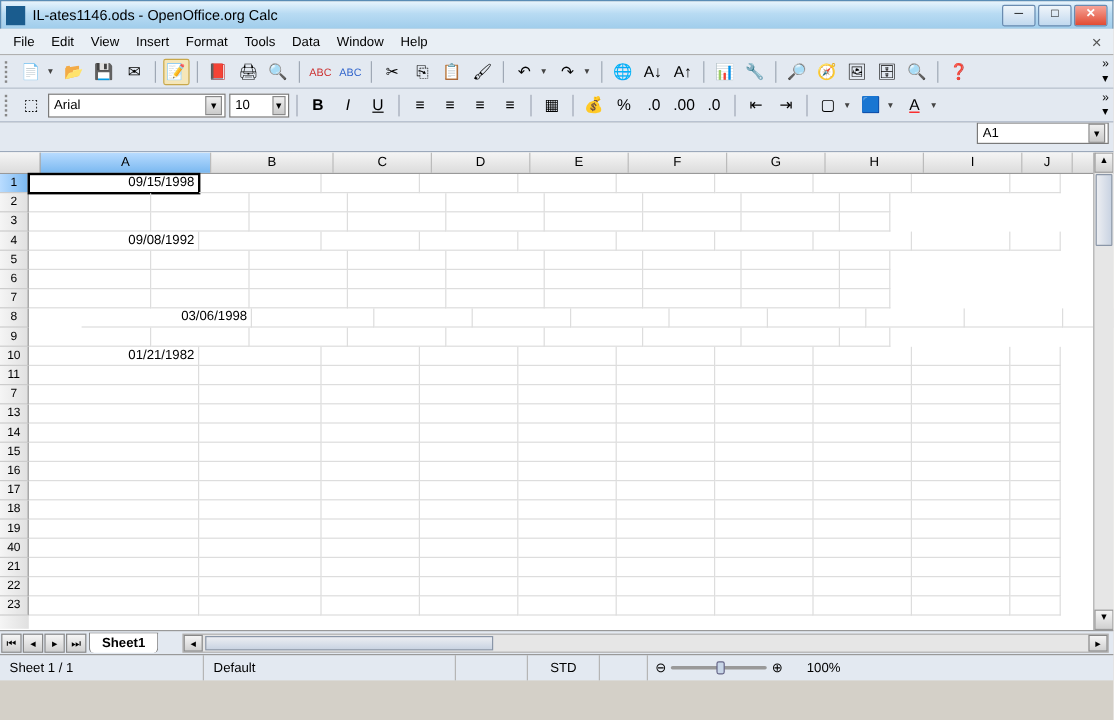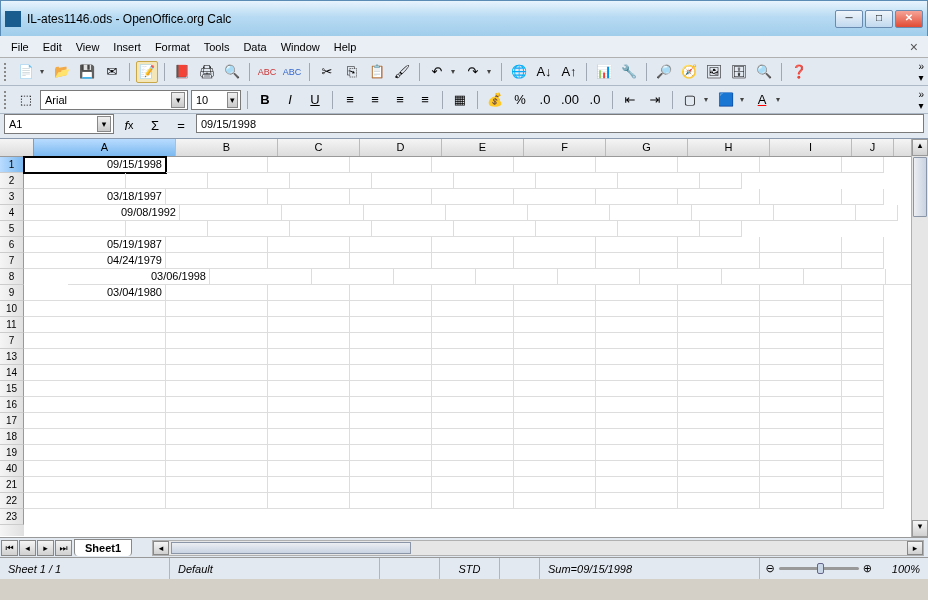--- a/index.html
+++ b/index.html
@@ -1,18 +1,18 @@
 <!DOCTYPE html>
 <html><head>
 <meta charset="utf-8">
 <style>
 * { margin:0; padding:0; box-sizing:border-box; font-family:Tahoma,Arial,sans-serif; }
 body { width:928px; height:600px; background:#d4d0c8; overflow:hidden; font-size:11px; }
 
-.titlebar { height:36px; background:linear-gradient(#e8f4fd,#b8dbf3 45%,#a0cdeb); display:flex; align-items:center; border:1px solid #5a8cb5; border-bottom:none; }
+.titlebar { height:24px; background:linear-gradient(#e8f4fd,#b8dbf3 45%,#a0cdeb); display:flex; align-items:center; border:1px solid #5a8cb5; border-bottom:none; }
 .titlebar .icon { width:16px; height:16px; margin:0 4px; background:#1a5c8e; }
 .titlebar .title { flex:1; color:#000; padding-left:2px; font-size:12px; }
 .winbtns { display:flex; gap:2px; margin-right:4px; }
 .winbtn { width:28px; height:18px; background:linear-gradient(#f0f5fa,#c1d9ef); border:1px solid #6a8bb0; border-radius:2px; text-align:center; line-height:14px; font-size:10px; cursor:pointer; }
 .winbtn.close { background:linear-gradient(#f6a397,#e14b33); color:#fff; font-weight:bold; }
 
 .menubar { height:22px; background:#e9eff5; display:flex; align-items:center; padding:0 4px; border-bottom:1px solid #b0b0b0; }
 .menuitem { padding:2px 7px; cursor:pointer; }
 .closeX { margin-left:auto; padding:2px 6px; font-size:14px; color:#555; cursor:pointer; }
 
@@ -22,21 +22,21 @@
 .tsep { width:1px; height:18px; background:#9fa8b5; margin:0 3px; }
 .tdrop { width:8px; display:flex; align-items:center; cursor:pointer; font-size:8px; color:#444; }
 .handle { width:4px; height:18px; border-left:2px dotted #888; margin-right:4px; }
 .more { position:absolute; right:4px; font-size:10px; cursor:pointer; }
 
 .fmtbar { height:28px; background:#e3e9f1; border-bottom:1px solid #aeb9c7; display:flex; align-items:center; padding:0 4px; gap:3px; position:relative; }
 .combo { height:20px; background:#fff; border:1px solid #7a7a7a; display:flex; align-items:center; padding:0 2px 0 4px; }
 .combo input { border:none; outline:none; font-size:11px; width:100%; }
 .combo .arrow { background:linear-gradient(#f0f0f0,#cacaca); border:1px solid #888; width:15px; height:16px; text-align:center; font-size:9px; line-height:14px; cursor:pointer; }
 
-.formulabar { height:25px; background:#e3e9f1; border-bottom:1px solid #8a99ad; display:flex; align-items:flex-start; padding:0 4px; gap:4px; }
+.formulabar { height:25px; background:#e3e9f1; border-bottom:1px solid #8a99ad; display:flex; align-items:flex-end; padding:0 4px; gap:4px;flex-direction:column; }
 .cellref { width:110px; }
 .cellref input { width:88px; }
 .formula-input { flex:1; height:19px; border:1px solid #7a7a7a; background:#fff; padding:1px 4px; font-size:11px; }
 
 .grid { position:relative; height:398px; background:#fff; overflow:hidden; }
 .colhdrs { display:flex; height:18px; background:linear-gradient(#f5f5f5,#dcdcdc); border-bottom:1px solid #999; }
 .corner { width:34px; border-right:1px solid #999; background:linear-gradient(#f5f5f5,#dcdcdc);}
 .colh { border-right:1px solid #bbb; text-align:center; line-height:17px; font-size:11px; cursor:pointer; }
 .colh.sel { background:linear-gradient(#b9dcff,#7ab8f0); }
 .gridbody { display:flex; height:379px; }
@@ -53,21 +53,21 @@
 .vsthumb { position:absolute; top:18px; left:1px; width:14px; height:60px; background:linear-gradient(90deg,#eceef2,#c9d3e2); border:1px solid #8a96a8; border-radius:1px;}
 
 .tabbar { height:20px; background:#e3e9f1; display:flex; align-items:center; border-top:1px solid #999; }
 .navbtn { width:17px; height:16px; background:linear-gradient(#f5f5f5,#d0d0d0); border:1px solid #888; margin-left:1px; text-align:center; font-size:9px; line-height:14px; cursor:pointer;}
 .tab { background:#fff; padding:2px 10px; border:1px solid #888; border-bottom:none; border-radius:0 0 4px 4px; margin-left:2px; font-size:11px; cursor:pointer; font-weight:bold; }
 .hscroll { flex:1; height:16px; margin:0 4px 0 20px; background:#e6e6e6; border:1px solid #b0b0b0; position:relative;}
 .hsbtn { position:absolute; width:16px; height:14px; background:linear-gradient(#f5f5f5,#d0d0d0); border:1px solid #888; text-align:center; font-size:9px; line-height:12px; cursor:pointer; top:0;}
 .hsthumb { position:absolute; left:18px; top:1px; height:12px; width:240px; background:linear-gradient(#eceef2,#c9d3e2); border:1px solid #8a96a8;}
 
 .status { height:22px; background:#e3e9f1; border-top:1px solid #999; display:flex; align-items:center; font-size:11px; }
-.statcell { height:100%; border-right:1px solid #b5b5b5; display:flex; align-items:center; padding:0 8px;font-style:italic; }
+.statcell { height:100%; border-right:1px solid #b5b5b5; display:flex; align-items:center; padding:0 8px; }
 .zoomslider { display:flex; align-items:center; gap:4px; padding:0 6px;}
 .slider { width:80px; height:3px; background:#999; position:relative; border-radius:2px;}
 .sliderthumb { position:absolute; left:38px; top:-4px; width:7px; height:11px; background:#c8d6e8; border:1px solid #668; border-radius:2px;}
 </style>
 </head>
 <body>
 
 <div class="titlebar">
   <div class="icon"></div>
   <div class="title">IL-ates1146.ods - OpenOffice.org Calc</div>
@@ -262,68 +262,65 @@
           <div class="cell" style="width: 82px;"></div>
           <div class="cell" style="width: 82px;"></div>
           <div class="cell" style="width: 82px;"></div>
           <div class="cell" style="width: 82px;"></div>
           <div class="cell" style="width: 82px;"></div>
           <div class="cell" style="width: 82px;"></div>
           <div class="cell" style="width: 82px;"></div>
           <div class="cell" style="width: 42px;"></div>
         </div>
         <div class="row">
-          <div class="cell" style="width: 142px;">03/18/1997</div>
-          <div class="cell" style="width: 102px;"></div>
-          <div class="cell" style="width: 82px;"></div>
-          <div class="cell" style="width: 82px;"></div>
-          <div class="cell" style="width: 82px;"></div>
-          <div class="cell" style="width: 82px;"></div>
-          <div class="cell" style="width: 82px;"></div>
-          <div class="cell" style="width: 82px;"></div>
-          <div class="cell" style="width: 82px;"></div>
-          <div class="cell" style="width: 42px;"></div>
-        </div>
-        <div class="row">
-          <div class="cell" style="width: 156px; padding-left: 15px;">09/08/1992</div>
-          <div class="cell" style="width: 102px;"></div>
-          <div class="cell" style="width: 82px;"></div>
-          <div class="cell" style="width: 82px;"></div>
-          <div class="cell" style="width: 82px;"></div>
-          <div class="cell" style="width: 82px;"></div>
-          <div class="cell" style="width: 82px;"></div>
-          <div class="cell" style="width: 82px;"></div>
-          <div class="cell" style="width: 82px;"></div>
-          <div class="cell" style="width: 42px;"></div>
-        </div>
-        <div class="row">
-          <div class="cell" style="width: 102px;"></div>
-          <div class="cell" style="width: 82px;"></div>
-          <div class="cell" style="width: 82px;"></div>
-          <div class="cell" style="width: 82px;"></div>
-          <div class="cell" style="width: 82px;"></div>
-          <div class="cell" style="width: 82px;"></div>
-          <div class="cell" style="width: 82px;"></div>
-          <div class="cell" style="width: 82px;"></div>
-          <div class="cell" style="width: 42px;"></div>
-        </div>
-        <div class="row">
-          <div class="cell" style="width: 142px;">05/19/1987</div>
-          <div class="cell" style="width: 102px;"></div>
-          <div class="cell" style="width: 82px;"></div>
-          <div class="cell" style="width: 82px;"></div>
-          <div class="cell" style="width: 82px;"></div>
-          <div class="cell" style="width: 82px;"></div>
-          <div class="cell" style="width: 82px;"></div>
-          <div class="cell" style="width: 82px;"></div>
-          <div class="cell" style="width: 82px;"></div>
-          <div class="cell" style="width: 42px;"></div>
-        </div>
-        <div class="row">
-          <div class="cell" style="width: 142px;">04/24/1979</div>
+          <div class="cell" style="width: 102px;"></div>
+          <div class="cell" style="width: 82px;"></div>
+          <div class="cell" style="width: 82px;"></div>
+          <div class="cell" style="width: 82px;"></div>
+          <div class="cell" style="width: 82px;"></div>
+          <div class="cell" style="width: 82px;"></div>
+          <div class="cell" style="width: 82px;"></div>
+          <div class="cell" style="width: 82px;"></div>
+          <div class="cell" style="width: 42px;"></div>
+        </div>
+        <div class="row">
+          <div class="cell" style="width: 142px; padding-left: 15px;">09/08/1992</div>
+          <div class="cell" style="width: 102px;"></div>
+          <div class="cell" style="width: 82px;"></div>
+          <div class="cell" style="width: 82px;"></div>
+          <div class="cell" style="width: 82px;"></div>
+          <div class="cell" style="width: 82px;"></div>
+          <div class="cell" style="width: 82px;"></div>
+          <div class="cell" style="width: 82px;"></div>
+          <div class="cell" style="width: 82px;"></div>
+          <div class="cell" style="width: 42px;"></div>
+        </div>
+        <div class="row">
+          <div class="cell" style="width: 102px;"></div>
+          <div class="cell" style="width: 82px;"></div>
+          <div class="cell" style="width: 82px;"></div>
+          <div class="cell" style="width: 82px;"></div>
+          <div class="cell" style="width: 82px;"></div>
+          <div class="cell" style="width: 82px;"></div>
+          <div class="cell" style="width: 82px;"></div>
+          <div class="cell" style="width: 82px;"></div>
+          <div class="cell" style="width: 42px;"></div>
+        </div>
+        <div class="row">
+          <div class="cell" style="width: 102px;"></div>
+          <div class="cell" style="width: 82px;"></div>
+          <div class="cell" style="width: 82px;"></div>
+          <div class="cell" style="width: 82px;"></div>
+          <div class="cell" style="width: 82px;"></div>
+          <div class="cell" style="width: 82px;"></div>
+          <div class="cell" style="width: 82px;"></div>
+          <div class="cell" style="width: 82px;"></div>
+          <div class="cell" style="width: 42px;"></div>
+        </div>
+        <div class="row">
           <div class="cell" style="width: 102px;"></div>
           <div class="cell" style="width: 82px;"></div>
           <div class="cell" style="width: 82px;"></div>
           <div class="cell" style="width: 82px;"></div>
           <div class="cell" style="width: 82px;"></div>
           <div class="cell" style="width: 82px;"></div>
           <div class="cell" style="width: 82px;"></div>
           <div class="cell" style="width: 82px;"></div>
           <div class="cell" style="width: 42px;"></div>
         </div>
@@ -333,21 +330,32 @@
           <div class="cell" style="width: 82px;"></div>
           <div class="cell" style="width: 82px;"></div>
           <div class="cell" style="width: 82px;"></div>
           <div class="cell" style="width: 82px;"></div>
           <div class="cell" style="width: 82px;"></div>
           <div class="cell" style="width: 82px;"></div>
           <div class="cell" style="width: 82px;"></div>
           <div class="cell" style="width: 42px;"></div>
         </div>
         <div class="row">
-          <div class="cell" style="width: 142px;">03/04/1980</div>
+          <div class="cell" style="width: 102px;"></div>
+          <div class="cell" style="width: 82px;"></div>
+          <div class="cell" style="width: 82px;"></div>
+          <div class="cell" style="width: 82px;"></div>
+          <div class="cell" style="width: 82px;"></div>
+          <div class="cell" style="width: 82px;"></div>
+          <div class="cell" style="width: 82px;"></div>
+          <div class="cell" style="width: 82px;"></div>
+          <div class="cell" style="width: 42px;"></div>
+        </div>
+        <div class="row">
+          <div class="cell" style="width: 142px;">01/21/1982</div>
           <div class="cell" style="width: 102px;"></div>
           <div class="cell" style="width: 82px;"></div>
           <div class="cell" style="width: 82px;"></div>
           <div class="cell" style="width: 82px;"></div>
           <div class="cell" style="width: 82px;"></div>
           <div class="cell" style="width: 82px;"></div>
           <div class="cell" style="width: 82px;"></div>
           <div class="cell" style="width: 82px;"></div>
           <div class="cell" style="width: 42px;"></div>
         </div>
@@ -528,21 +536,20 @@
     <div class="hsbtn" style="right:0">▸</div>
   </div>
 </div>
 
 <div class="status">
   <div class="statcell" style="width:170px">Sheet 1 / 1</div>
   <div class="statcell" style="width:210px">Default</div>
   <div class="statcell" style="width:60px"></div>
   <div class="statcell" style="width:60px;justify-content:center">STD</div>
   <div class="statcell" style="width:40px"></div>
-  <div class="statcell" style="flex:1">Sum=09/15/1998</div>
   <div class="zoomslider">
     <span style="cursor:pointer">⊖</span>
     <div class="slider">
         <div class="sliderthumb"></div>
       </div>
     <span style="cursor:pointer">⊕</span>
   </div>
   <div class="statcell" style="width:50px;border-right:none;justify-content:flex-end">100%</div>
 </div>
 

